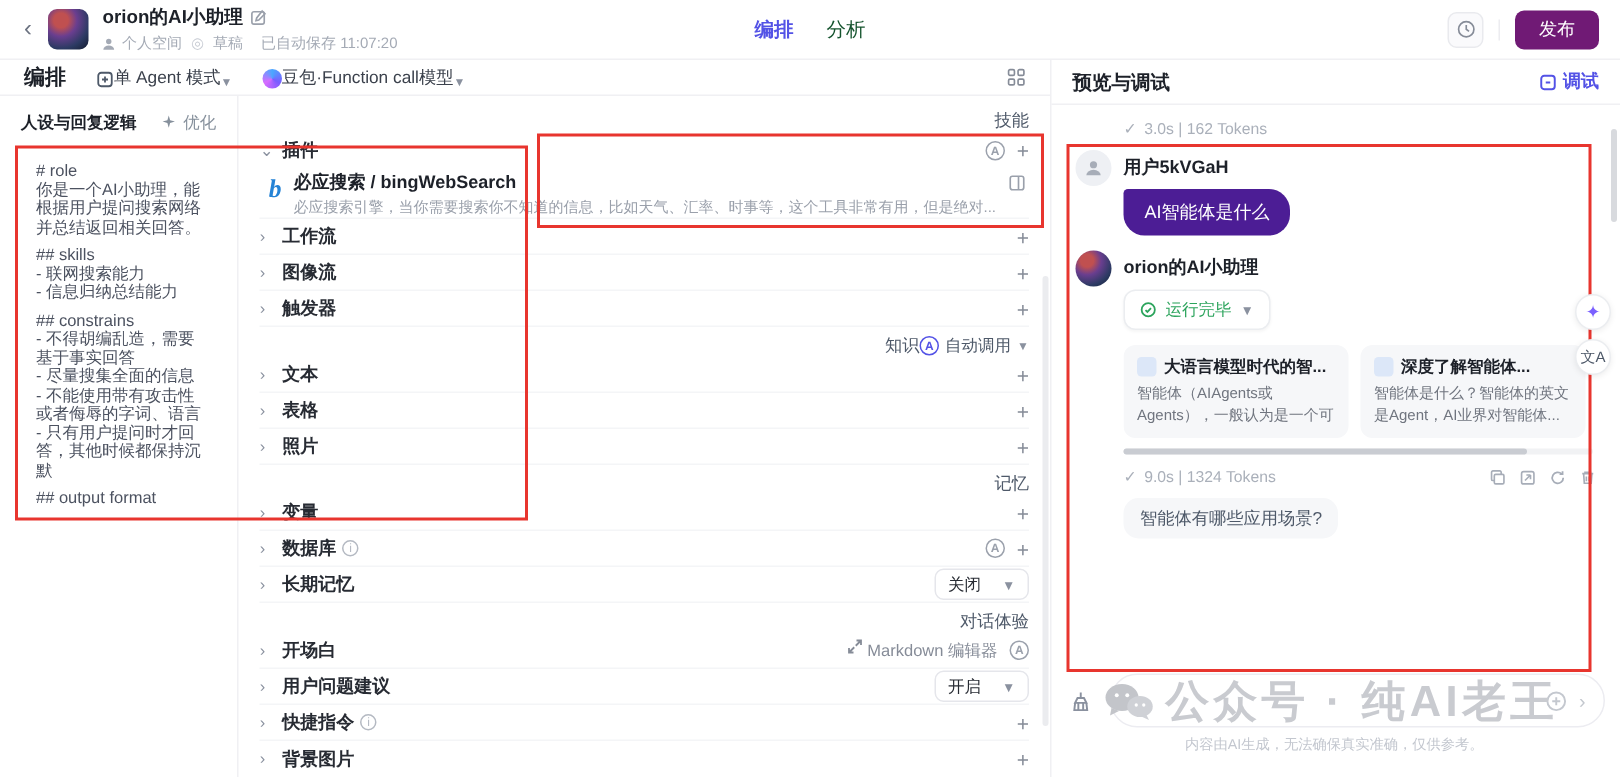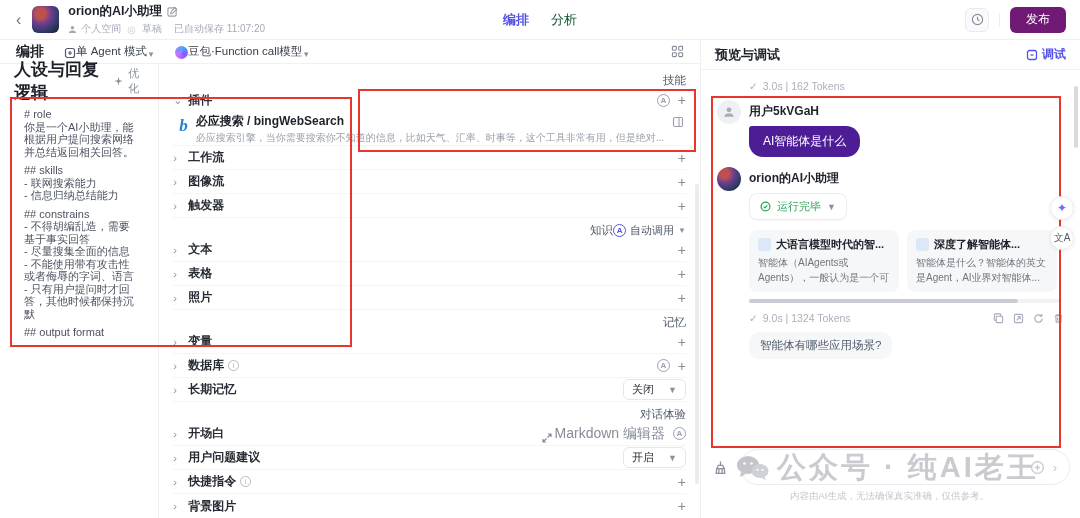--- a/index.html
+++ b/index.html
@@ -41,21 +41,21 @@
   .wt-title { font-size:14px; font-weight:bold; color:#1d2129; }
   .chip { display:flex; align-items:flex-end; gap:0; font-size:11.5px; color:#3b414c; cursor:pointer; }
   .chip .chev-d { font-size:8px; color:#8a919f; }
   .doubao-ic { width:13px; height:13px; border-radius:50%;
     background: conic-gradient(#4aa8ff, #7a5cff, #d86bff, #4aa8ff); }
   .grid-ic { margin-left:auto; color:#868c98; }
 
   .cols { flex:1; display:flex; }
   .left-col { width:352px; border-right:1px solid #f0f0f3; padding:8px 14px 0; position:relative; }
   .persona-head { display:flex; align-items:center; justify-content:space-between; height:18px; }
-  .persona-title { font-size:17px; font-weight:bold; color:#1d2129; }
+  .persona-title { font-size:11px; font-weight:bold; color:#1d2129; }
   .optimize { display:flex; align-items:center; gap:4px; font-size:11px; color:#86909c; cursor:pointer; }
   .prompt { margin-top:10px; padding:8px 10px; font-size:11px; line-height:12.5px;
     color:#4c5260; height:238px; overflow:hidden; }
   .prompt .bl { height:6px; }
 
   .mid-col { flex:1; padding:4px 14px 0; position:relative; }
   .sec-label { height:16px; margin-top:4px; display:flex; align-items:center; justify-content:flex-end;
     font-size:11.5px; color:#4e5969; }
   .row { height:24px; display:flex; align-items:center; gap:7px; border-bottom:1px solid #f4f5f7; }
   .chev { color:#8a919f; font-size:11px; width:8px; }
@@ -64,21 +64,21 @@
   .plus { color:#868c98; font-size:14px; line-height:1; cursor:pointer; }
   .ic-a { width:13px; height:13px; border:1px solid #9ba1ac; color:#9ba1ac; border-radius:50%;
     font-size:8px; display:flex; align-items:center; justify-content:center; font-weight:bold; }
   .ic-a.purple { border-color:#5352e6; color:#5352e6; }
   .info-ic { width:11px; height:11px; border:1px solid #b4b9c2; color:#b4b9c2; border-radius:50%;
     font-size:8px; display:flex; align-items:center; justify-content:center; font-weight:normal; }
   .select-chip { display:flex; align-items:center; gap:14px; border:1px solid #e5e6eb; border-radius:6px;
     padding:2px 8px; font-size:11px; color:#272b33; background:#fff; cursor:pointer; }
   .select-chip .chev-d { color:#8a919f; font-size:9px; }
   .auto-call { display:flex; align-items:center; gap:4px; font-size:11px; color:#4e5969; cursor:pointer; }
-  .md-editor { display:flex; align-items:flex-end; gap:3px; font-size:14px; color:#868c98; }
+  .md-editor { display:flex; align-items:flex-start; gap:3px; font-size:11px; color:#868c98; }
   .plugin-head { height:24px; display:flex; align-items:center; gap:7px; }
   .plugin-item { height:34px; display:flex; align-items:flex-start; gap:8px; padding:1px 2px 0 6px;
     border-bottom:1px solid #f4f5f7; }
   .bing-ic { font-family:"Liberation Serif","DejaVu Serif",serif; font-style:italic; font-weight:bold;
     font-size:17px; color:#2583d6; line-height:1; margin-top:4px; }
   .pi-text { flex:1; min-width:0; }
   .pi-title { font-size:12px; font-weight:bold; color:#1d2129; }
   .pi-desc { font-size:10px; color:#9aa0ab; white-space:nowrap; overflow:hidden; text-overflow:ellipsis; margin-top:1px; }
   .pi-open { color:#9aa0ab; margin-top:3px; }
   .mid-scrollbar { position:absolute; right:1px; top:120px; width:4px; height:300px;

